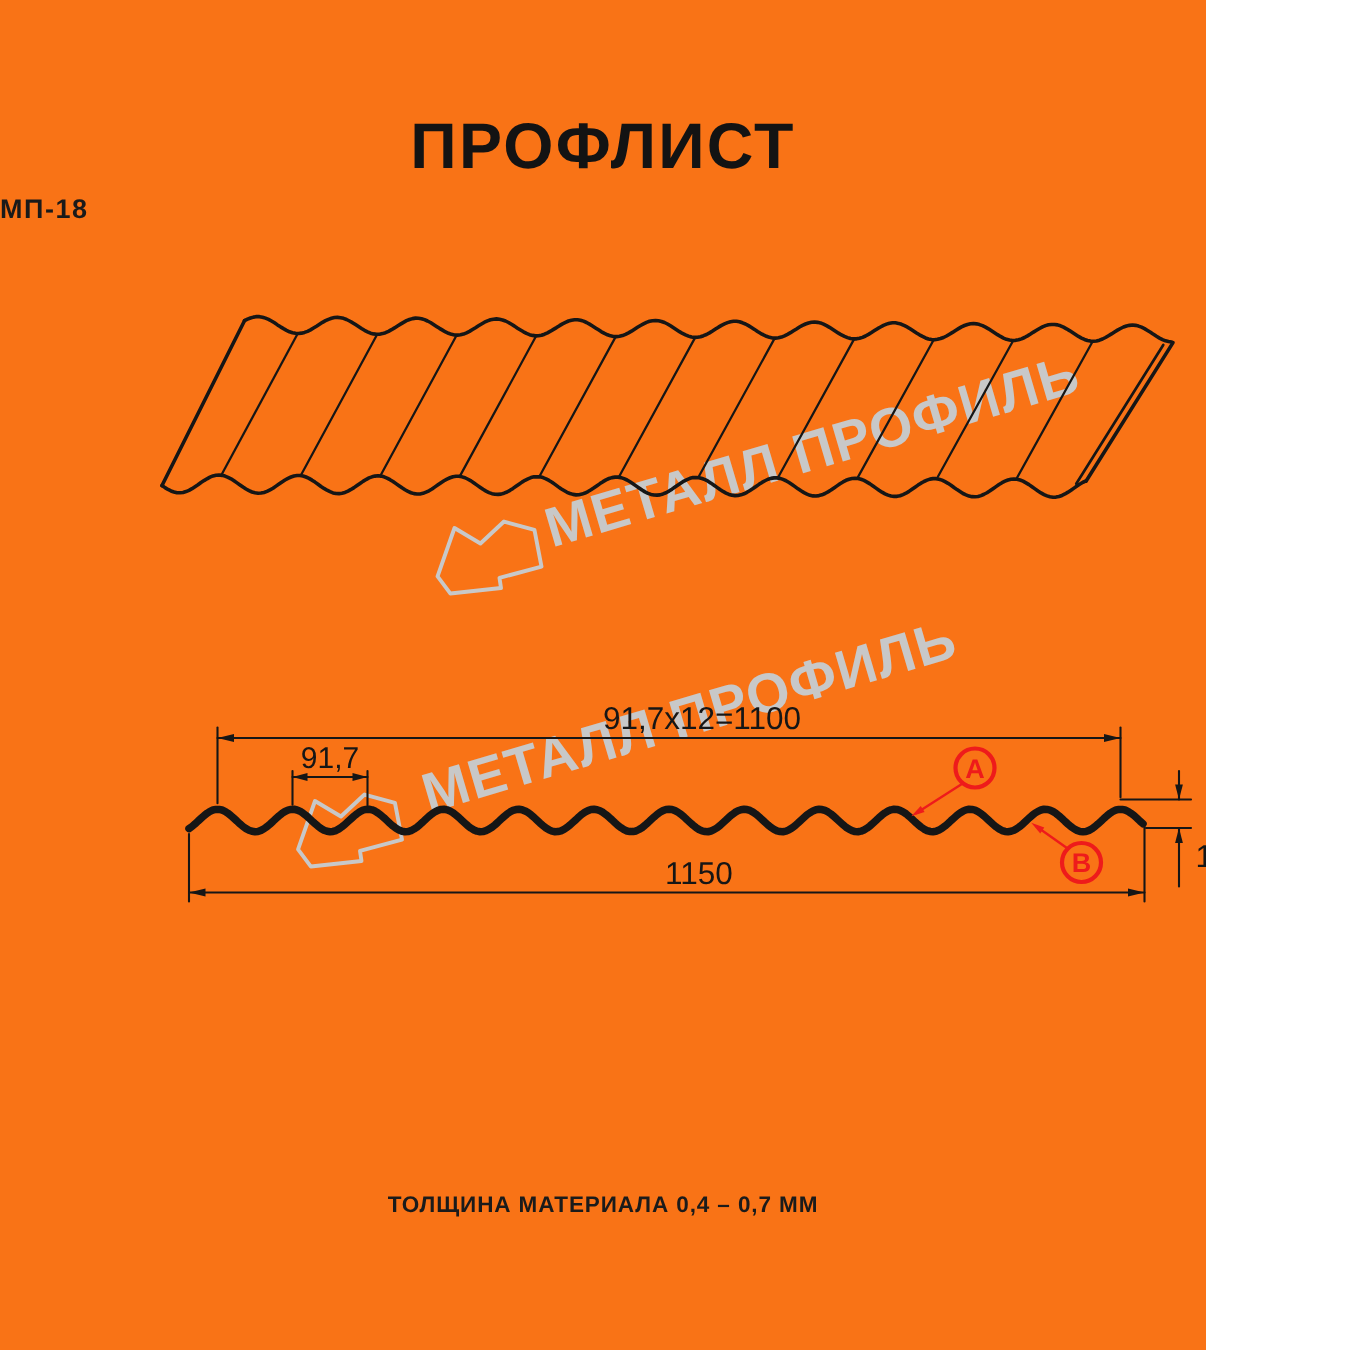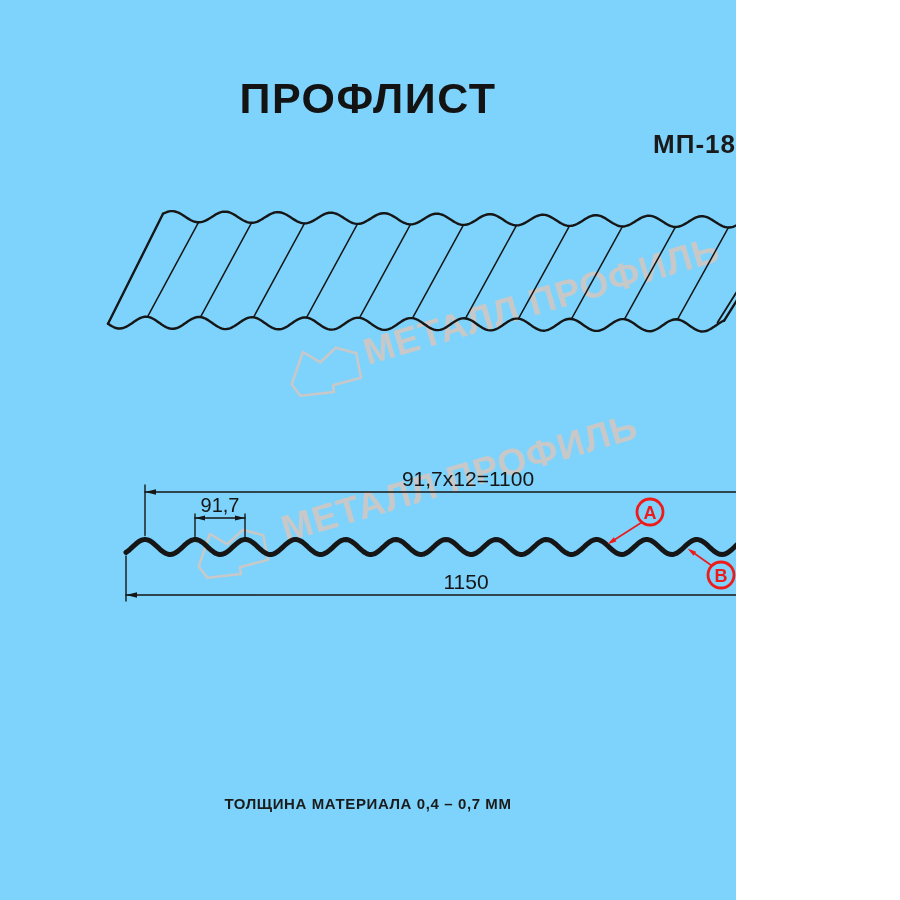--- a/index.html
+++ b/index.html
@@ -1,26 +1,26 @@
 <!DOCTYPE html>
 <html><head>
 <meta charset="utf-8">
 <style>
   html,body{margin:0;padding:0;background:#ffffff;}
   .page{
-    position:relative;width:736px;height:900px;background:#7dd3fc;overflow:hidden;
+    position:relative;width:804px;height:900px;background:#f97316;overflow:hidden;
     font-family:"Liberation Sans",sans-serif;
   }
   .title{
     position:absolute;left:0;right:0;top:74px;text-align:center;
     font-size:43px;font-weight:800;letter-spacing:1.5px;color:#131313;margin:0;
   }
   .subtitle{
-    position:absolute;left:0;right:0;top:129px;text-align:right;
-    font-size:26px;font-weight:600;letter-spacing:1px;color:#1a1a1a;
+    position:absolute;left:0;right:0;top:129px;text-align:left;
+    font-size:18px;font-weight:600;letter-spacing:1px;color:#1a1a1a;
   }
   .footer-note{
     position:absolute;left:0;right:0;top:795px;text-align:center;
     font-size:15px;font-weight:600;letter-spacing:0.6px;color:#1b1b1b;
   }
   svg.canvas{position:absolute;left:0;top:0;}
   text.dim{font-family:"Liberation Sans",sans-serif;font-size:21px;fill:#161616;}
   text.dim-small{font-family:"Liberation Sans",sans-serif;font-size:20px;fill:#161616;}
   text.callout{font-family:"Liberation Sans",sans-serif;font-size:18px;font-weight:600;}
   text.wm{font-family:"Liberation Sans",sans-serif;font-size:37px;font-weight:700;letter-spacing:1px;}

